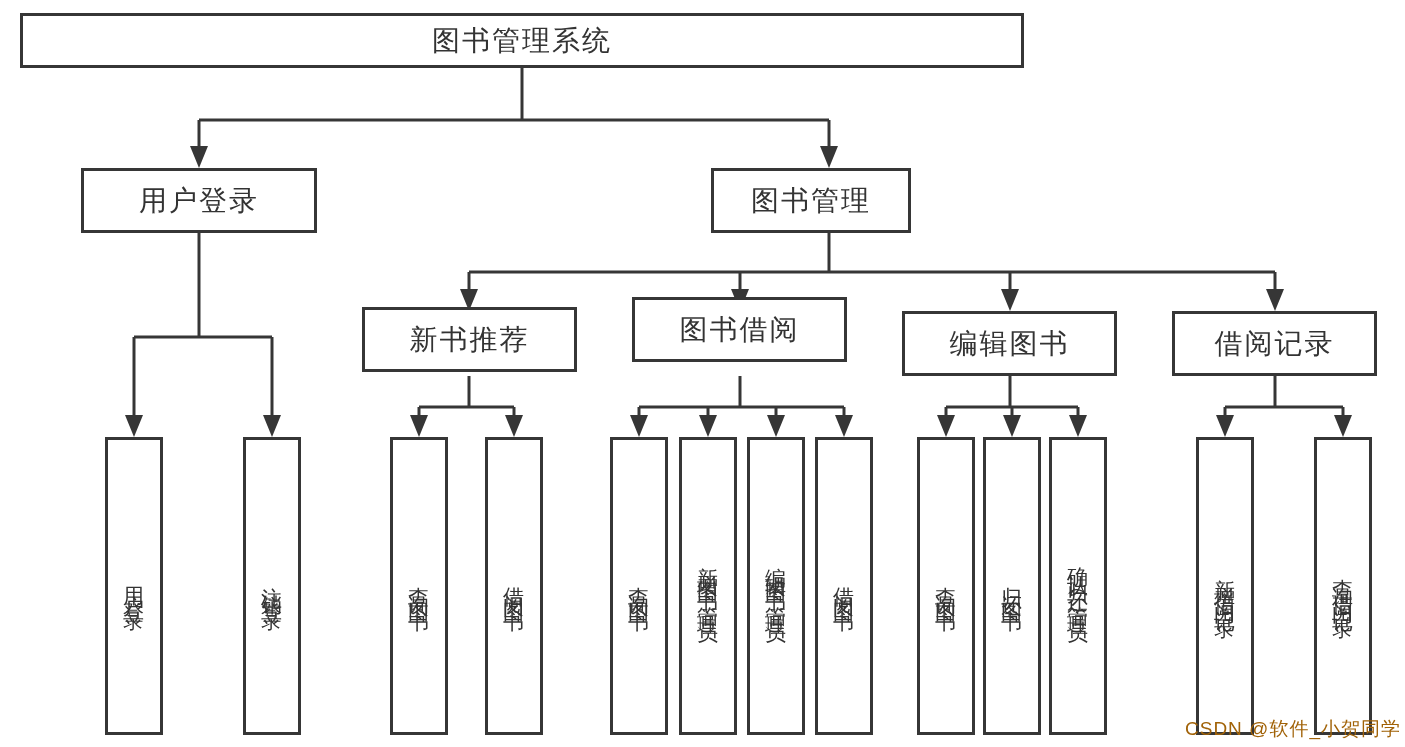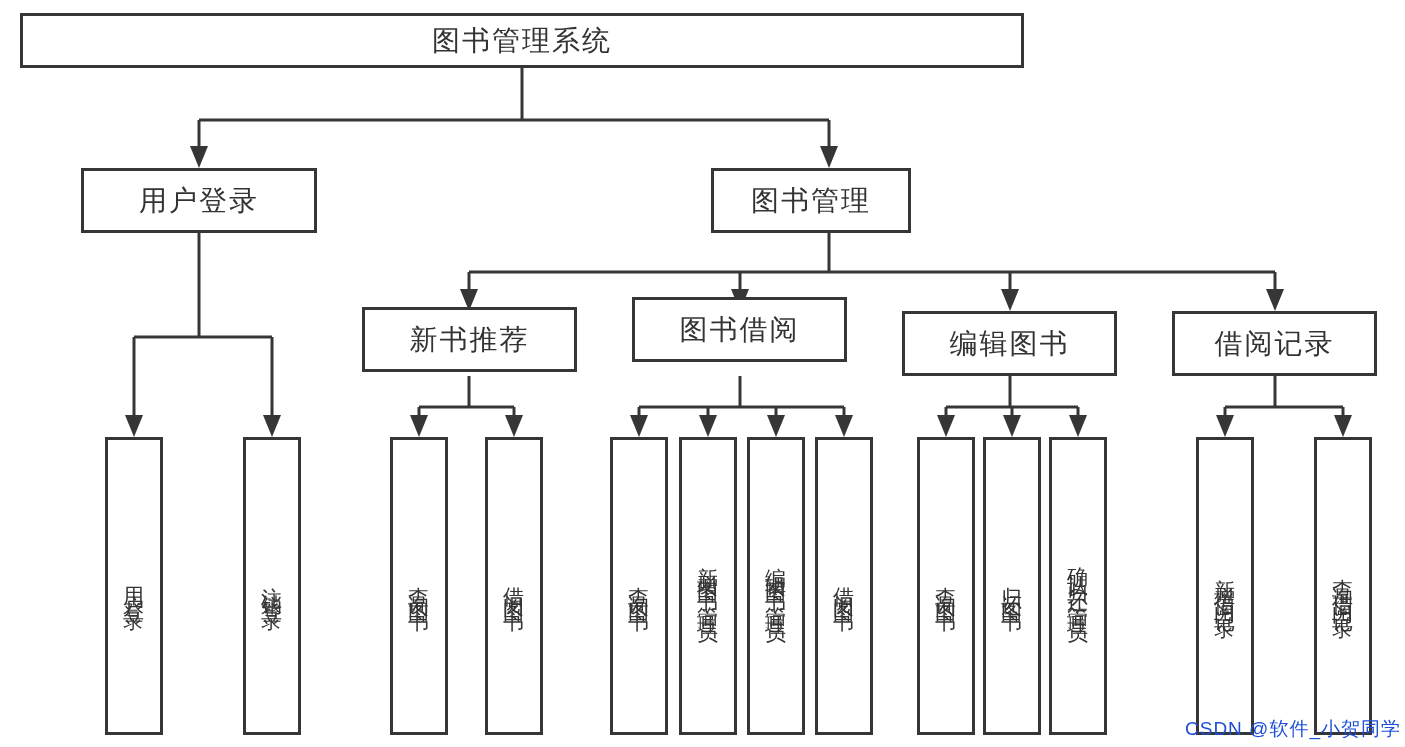--- a/index.html
+++ b/index.html
@@ -33,21 +33,21 @@
     text-orientation:mixed;
     font-size:21px;
     letter-spacing:8px;
     line-height:1;
     white-space:nowrap;
   }
   .watermark{
     position:absolute;
     left:1185px;top:716px;
     font-size:19px;
-    color:#1d4ed8;
+    color:#a16207;
     white-space:nowrap;
     z-index:3;
     letter-spacing:1px;
   }
   svg line, svg path{stroke:#363636;stroke-width:3;fill:none;}
   svg polygon{fill:#363636;stroke:none;}
 </style>
 </head>
 <body>
 

